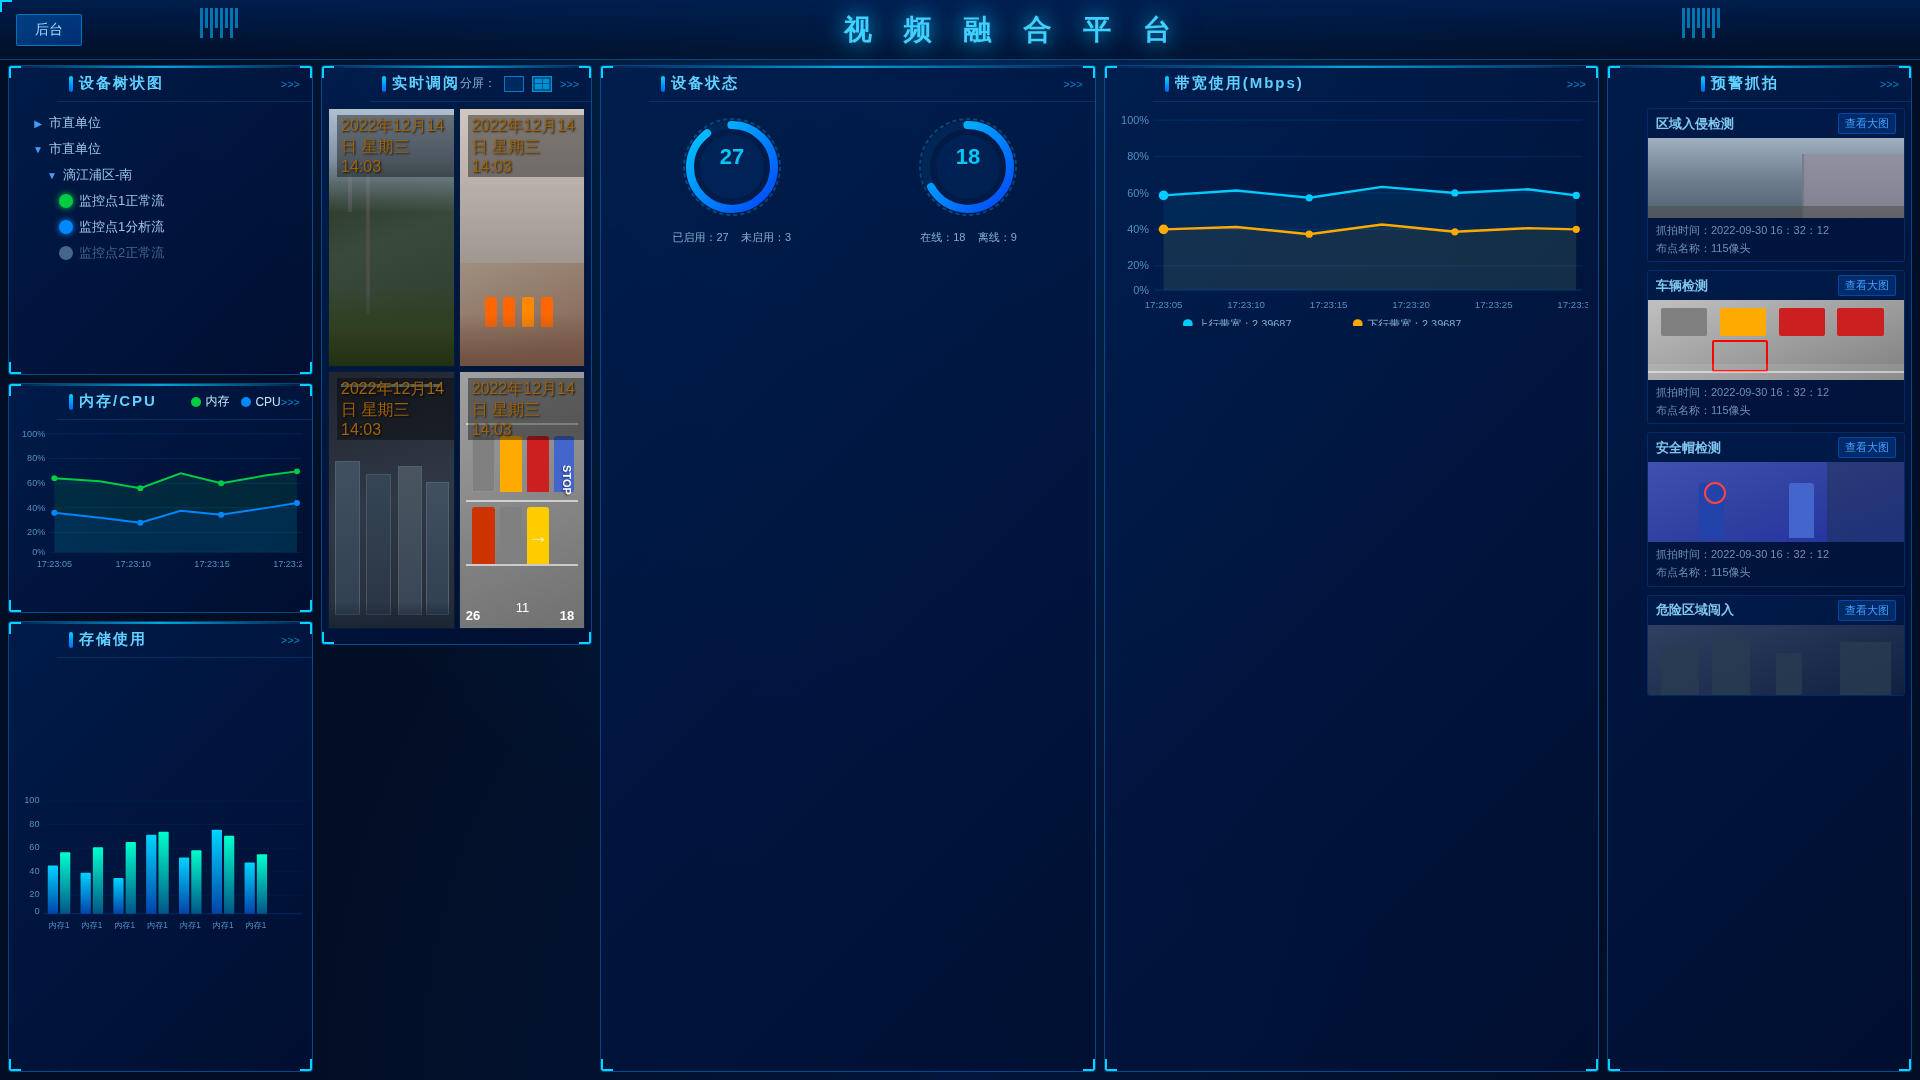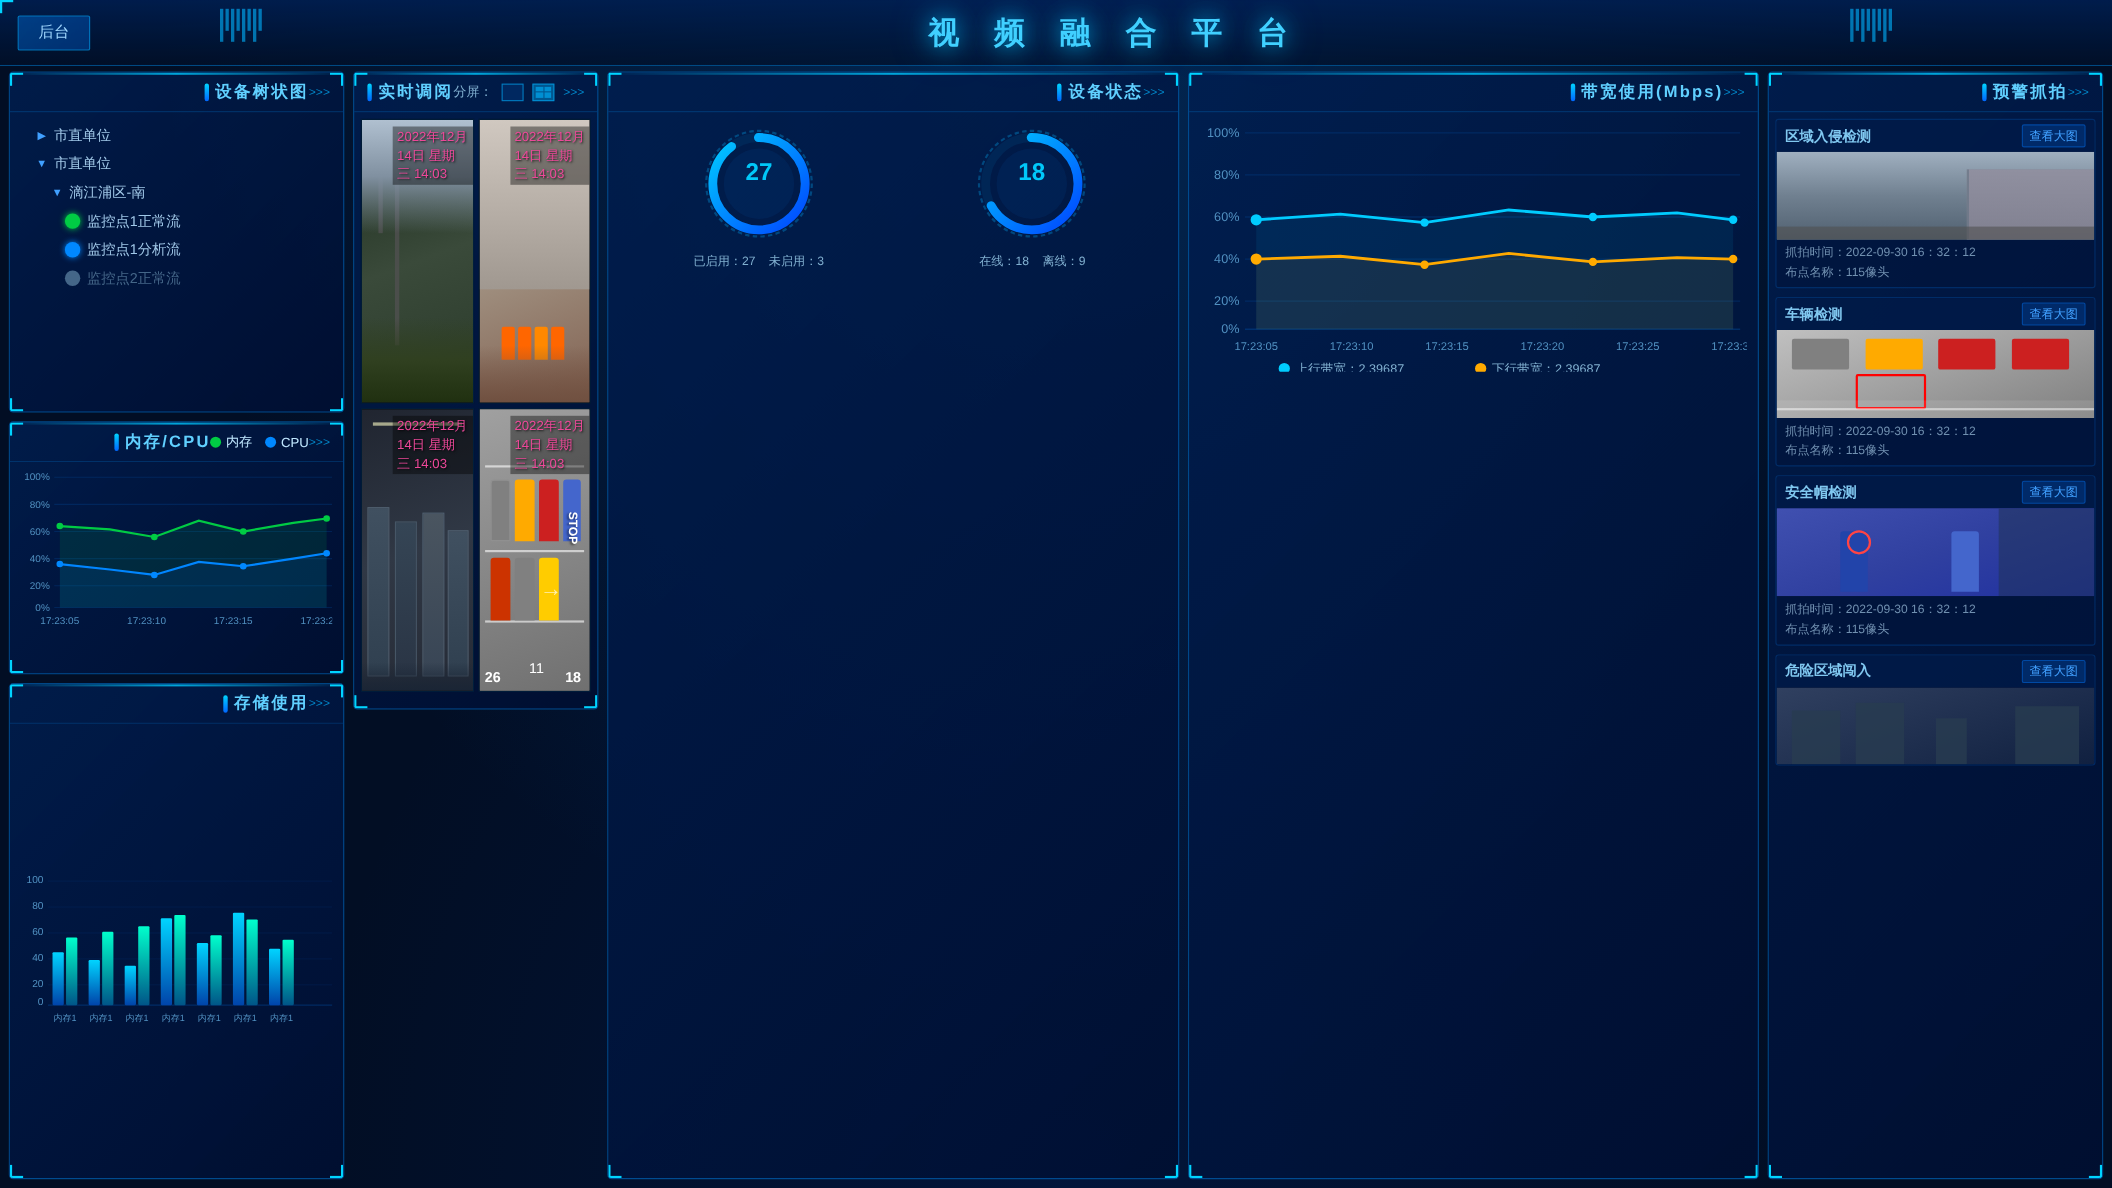--- a/index.html
+++ b/index.html
@@ -110,23 +110,24 @@
     .panel::before {
       content: '';
       position: absolute;
       top: 0; left: 0; right: 0;
       height: 2px;
       background: linear-gradient(90deg, transparent, rgba(0,200,255,0.8), transparent);
     }
     .panel-header {
       display: flex;
       align-items: center;
-      justify-content: flex-end;
+      justify-content: space-between;
       padding: 8px 12px;
       border-bottom: 1px solid rgba(0,150,255,0.2);
+      margin-left: 48px;
     }
     .panel-title {
       font-size: 15px;
       color: #60d0ff;
       font-weight: bold;
       letter-spacing: 2px;
     }
     .panel-more {
       font-size: 11px;
       color: rgba(0,180,255,0.7);
@@ -229,27 +230,26 @@
     .video-cell {
       position: relative;
       background: #000;
       overflow: hidden;
       border: 1px solid rgba(0,100,200,0.3);
     }
     .video-timestamp {
       position: absolute;
       top: 6px;
       left: 8px;
-      font-size: 12px;
-      color: #ec4899;
+      font-size: 16px;
+      color: #a16207;
       background: rgba(0,0,0,0.4);
       padding: 1px 4px;
       z-index: 2;
       text-shadow: 1px 1px 2px rgba(0,0,0,0.8);
-      margin-left: 20px;
     }
     .res-box {
       width: 20px;
       height: 16px;
       border: 1px solid rgba(0,180,255,0.6);
       cursor: pointer;
     }
     .res-box.active {
       background: rgba(0,180,255,0.4);
       display: grid;
@@ -293,20 +293,21 @@
     }
     .bw-chart {
       flex: 1;
       padding: 6px 10px;
       position: relative;
     }
 
     
     .alert-panel {
       flex: 1;
+      padding-left: 33px;
     }
     .alert-content {
       padding: 6px;
       display: flex;
       flex-direction: column;
       gap: 8px;
     }
     .alert-item {
       background: rgba(0,20,60,0.6);
       border: 1px solid rgba(0,100,200,0.3);

